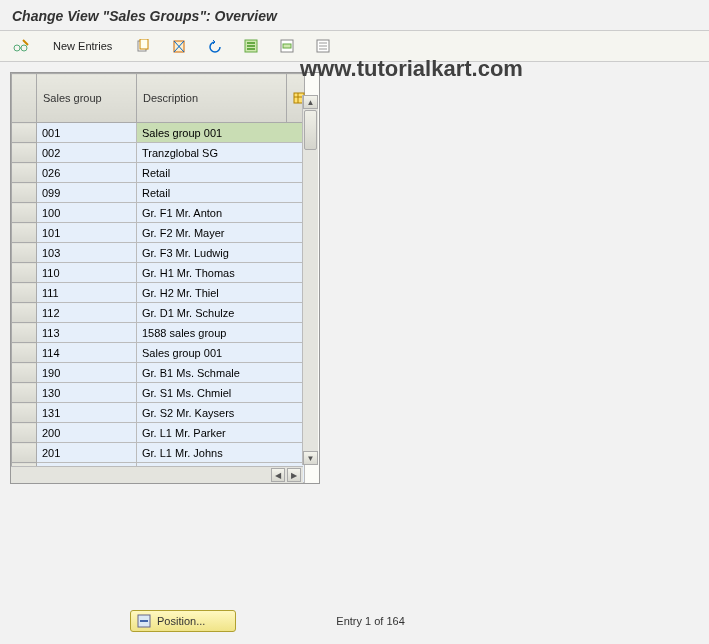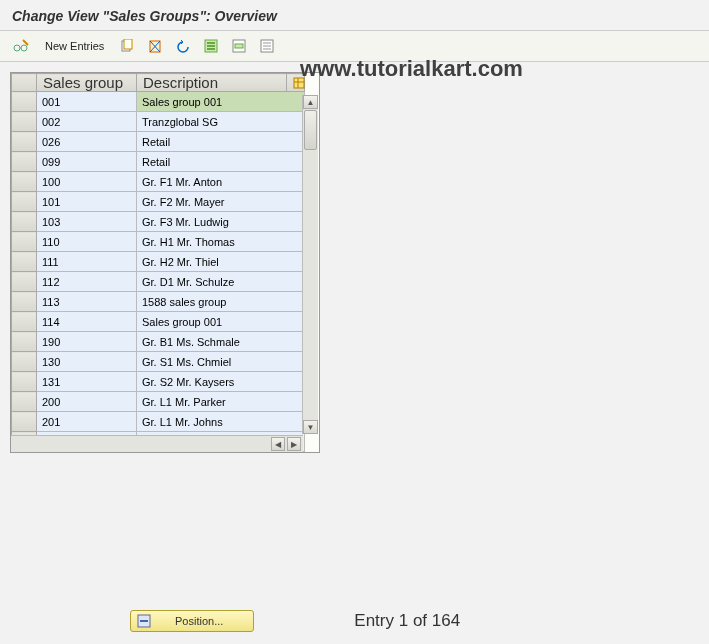--- a/index.html
+++ b/index.html
@@ -17,21 +17,21 @@
     padding: 8px 12px 6px;
     font-size: 14px;
     font-weight: bold;
     font-style: italic;
     color: #333;
     border-bottom: 1px solid #ccc;
   }
   .toolbar {
     display: flex;
     align-items: center;
-    gap: 4px;
+    gap: 12px;
     padding: 4px 8px;
     border-bottom: 1px solid #ccc;
     background: #f5f5f0;
   }
   .tb-btn {
     display:inline-flex;
     align-items:center;
     justify-content:center;
     height: 22px;
     min-width: 22px;
@@ -67,22 +67,22 @@
   }
   .grid {
     border-collapse: collapse;
     table-layout: fixed;
   }
   .grid th {
     background: linear-gradient(#e8e8e0,#d8d8d0);
     border: 1px solid #aaa;
     font-weight: normal;
     text-align: left;
-    padding: 0 6px;
-    font-size:15px;
+    padding: 18px 6px;
+    font-size:11px;
     color:#333;
   }
   .grid td {
     border: 1px solid #bbb;
     padding: 2px 5px;
     font-size: 11px;
     height: 20px;
     background: #e6effa;
   }
   .grid td.rowhdr {
@@ -156,27 +156,27 @@
     gap: 100px;
   }
   .pos-btn {
     display:inline-flex;
     align-items:center;
     height: 22px;
     background: linear-gradient(#fff8c0,#f0e488);
     border: 1px solid #b0a030;
     border-radius: 3px;
     padding: 0 30px 0 6px;
-    gap:24px;
+    gap:6px;
     cursor:pointer;
     font-size:11px;
     color:#333;
   }
   .entry-text {
-    font-size:17px;
+    font-size:11px;
     color:#333;
   }
   svg { display:block; }
 </style>
 </head>
 <body>
 
 <div class="header">Change View "Sales Groups": Overview</div>
 
 <div class="toolbar">

